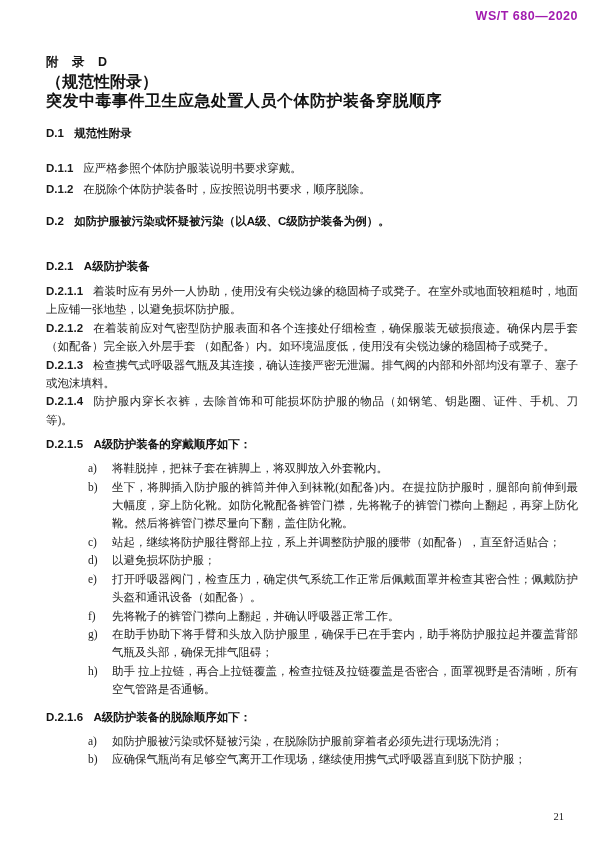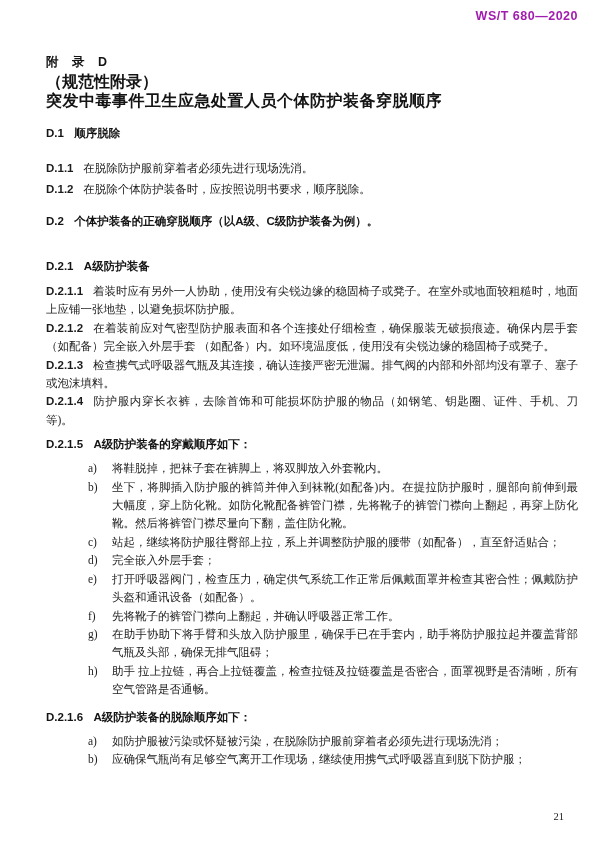--- a/index.html
+++ b/index.html
@@ -109,34 +109,34 @@
 
     <div class="doc-header">WS/T 680—2020</div>
 
     <div class="title-block">
       <div class="title-line1">附 录 D</div>
       <div class="title-line2">（规范性附录）</div>
       <div class="title-line3">突发中毒事件卫生应急处置人员个体防护装备穿脱顺序</div>
     </div>
 
     <div class="heading h-d1">
-      <span class="num">D.1</span><span>顺序脱除</span>
+      <span class="num">D.1</span><span>规范性附录</span>
     </div>
 
     <div class="clauses-d1">
       <div class="clause-line">
-        <span class="num">D.1.1</span><span>在脱除防护服前穿着者必须先进行现场洗消。</span>
+        <span class="num">D.1.1</span><span>应严格参照个体防护服装说明书要求穿戴。</span>
       </div>
       <div class="clause-line">
         <span class="num">D.1.2</span><span>在脱除个体防护装备时，应按照说明书要求，顺序脱除。</span>
       </div>
     </div>
 
     <div class="heading h-d2">
-      <span class="num">D.2</span><span>个体护装备的正确穿脱顺序（以A级、C级防护装备为例）。</span>
+      <span class="num">D.2</span><span>如防护服被污染或怀疑被污染（以A级、C级防护装备为例）。</span>
     </div>
 
     <div class="heading h-d21">
       <span class="num">D.2.1</span><span>A级防护装备</span>
     </div>
 
     <div class="clauses-d21">
       <p class="clause">
         <span class="num">D.2.1.1</span><span>着装时应有另外一人协助，使用没有尖锐边缘的稳固椅子或凳子。在室外或地面较粗糙时，地面上应铺一张地垫，以避免损坏防护服。</span>
       </p>
@@ -163,21 +163,21 @@
       <div class="li">
         <span class="li-label">b)</span>
         <span class="li-text">坐下，将脚插入防护服的裤筒并伸入到袜靴(如配备)内。在提拉防护服时，腿部向前伸到最大幅度，穿上防化靴。如防化靴配备裤管门襟，先将靴子的裤管门襟向上翻起，再穿上防化靴。然后将裤管门襟尽量向下翻，盖住防化靴。</span>
       </div>
       <div class="li">
         <span class="li-label">c)</span>
         <span class="li-text">站起，继续将防护服往臀部上拉，系上并调整防护服的腰带（如配备），直至舒适贴合；</span>
       </div>
       <div class="li">
         <span class="li-label">d)</span>
-        <span class="li-text">完全嵌入外层手套；</span>
+        <span class="li-text">以避免损坏防护服；</span>
       </div>
       <div class="li">
         <span class="li-label">e)</span>
         <span class="li-text">打开呼吸器阀门，检查压力，确定供气系统工作正常后佩戴面罩并检查其密合性；佩戴防护头盔和通讯设备（如配备）。</span>
       </div>
       <div class="li">
         <span class="li-label">f)</span>
         <span class="li-text">先将靴子的裤管门襟向上翻起，并确认呼吸器正常工作。</span>
       </div>
       <div class="li">

